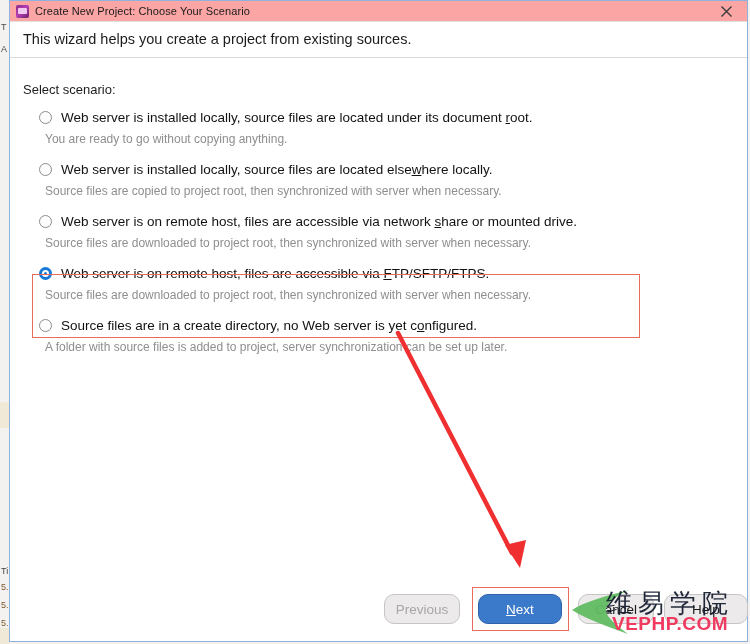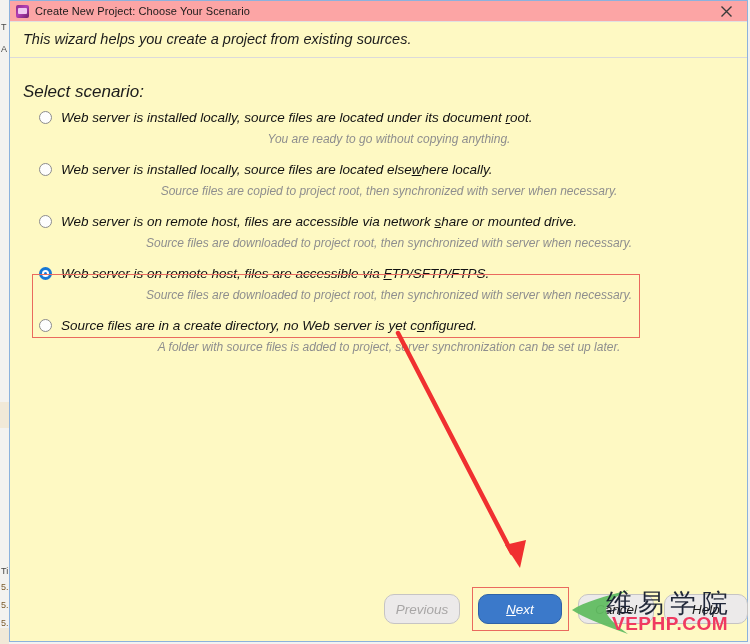--- a/index.html
+++ b/index.html
@@ -97,52 +97,51 @@
     cursor: pointer;
   }
   #close-btn svg { display: block; }
 
   
   #content {
     position: absolute;
     left: 0; right: 0;
     top: 21px;
     bottom: 0;
-    background: #fef9c3;
-    font-style: italic;
+    background: #ffffff;
   }
   #intro {
     position: absolute;
     left: 13px;
     top: 9px;
     font-size: 14.5px;
     color: #1c1c1c;
   }
   #header-rule {
     position: absolute;
     left: 0; right: 0;
     top: 35px;
     height: 1px;
     background: #dcdada;
   }
   #select-label {
     position: absolute;
     left: 13px;
     top: 60px;
-    font-size: 17px;
+    font-size: 13px;
     color: #1c1c1c;
   }
 
   #options {
     position: absolute;
     left: 13px;
     top: 84px;
     right: 14px;
   }
-  .option { position: relative; text-align: center; }
+  .option { position: relative; }
   .opt-row {
     display: flex;
     align-items: flex-start;
     padding: 3px 0 1px 0;
     cursor: pointer;
   }
   .radio {
     flex: 0 0 13px;
     width: 13px;
     height: 13px;

